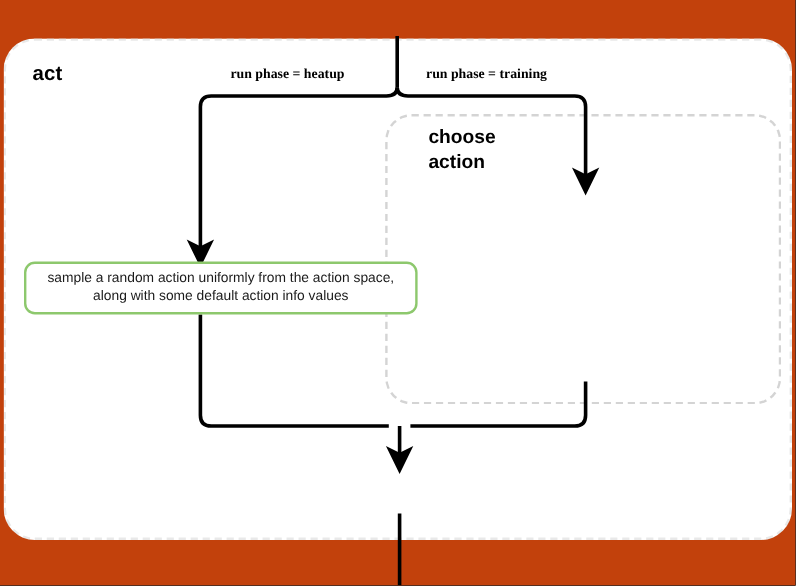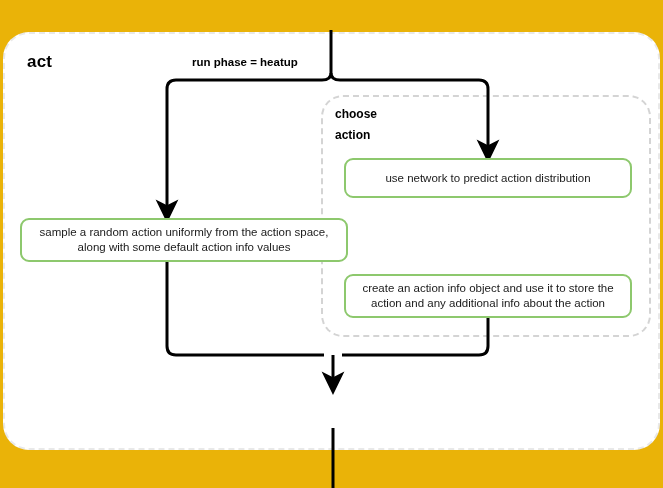--- a/index.html
+++ b/index.html
@@ -4,21 +4,21 @@
 <style>
   html, body {
     margin: 0;
     padding: 0;
     background: #000000;
   }
   #canvas {
     position: relative;
     width: 663px;
     height: 488px;
-    background: #eab308;
+    background: #c2410c;
     overflow: hidden;
     font-family: "Liberation Sans", sans-serif;
   }
 
   
   #act-container {
     position: absolute;
     left: 3px;
     top: 32px;
     width: 657px;
@@ -47,23 +47,23 @@
     width: 330px;
     height: 242px;
     border: 2px dashed #d4d4d4;
     border-radius: 22px;
     background: transparent;
     box-sizing: border-box;
   }
 
   #choose-action-title {
     position: absolute;
-    left: 335px;
+    left: 357px;
     top: 104px;
-    font-size: 12px;
+    font-size: 16px;
     font-weight: bold;
     color: #000000;
     line-height: 21px;
     width: 120px;
   }
 
   
   .node {
     position: absolute;
     background: #ffffff;
@@ -86,20 +86,21 @@
   #node-action-info     { left: 344px; top: 274px; width: 288px; height: 44px; }
   #node-filter          { left: 188px; top: 390px; width: 290px; height: 38px; }
 
   
   .edge-label {
     position: absolute;
     font-size: 11.5px;
     font-weight: bold;
     color: #000000;
     white-space: nowrap;
+    font-family: Liberation Serif, serif;
   }
   #label-heatup   { left: 192px; top: 56px; }
   #label-training { left: 355px; top: 56px; }
 
   
   #edges {
     position: absolute;
     left: 0;
     top: 0;
     width: 663px;
@@ -138,22 +139,21 @@
 
     <path d="M488,318 L488,346 Q488,355 479,355 L342,355" stroke="#000000" stroke-width="3" fill="none"></path>
 
     <path d="M333,355 L333,383" stroke="#000000" stroke-width="3" fill="none" marker-end="url(#arrowhead)"></path>
 
     <path d="M333,428 L333,488" stroke="#000000" stroke-width="3" fill="none"></path>
   </svg>
 
   <div class="edge-label" id="label-heatup">run phase = heatup</div>
 
+  <div class="edge-label" id="label-training">run phase = training</div>
 
   <div class="node" id="node-sample">sample a random action uniformly from the action space, along with some default action info values</div>
 
-  <div class="node" id="node-use-network">use network to predict action distribution</div>
 
 
-  <div class="node" id="node-action-info">create an action info object and use it to store the action and any additional info about the action</div>
 
 
 </div>
 
 </body></html>

